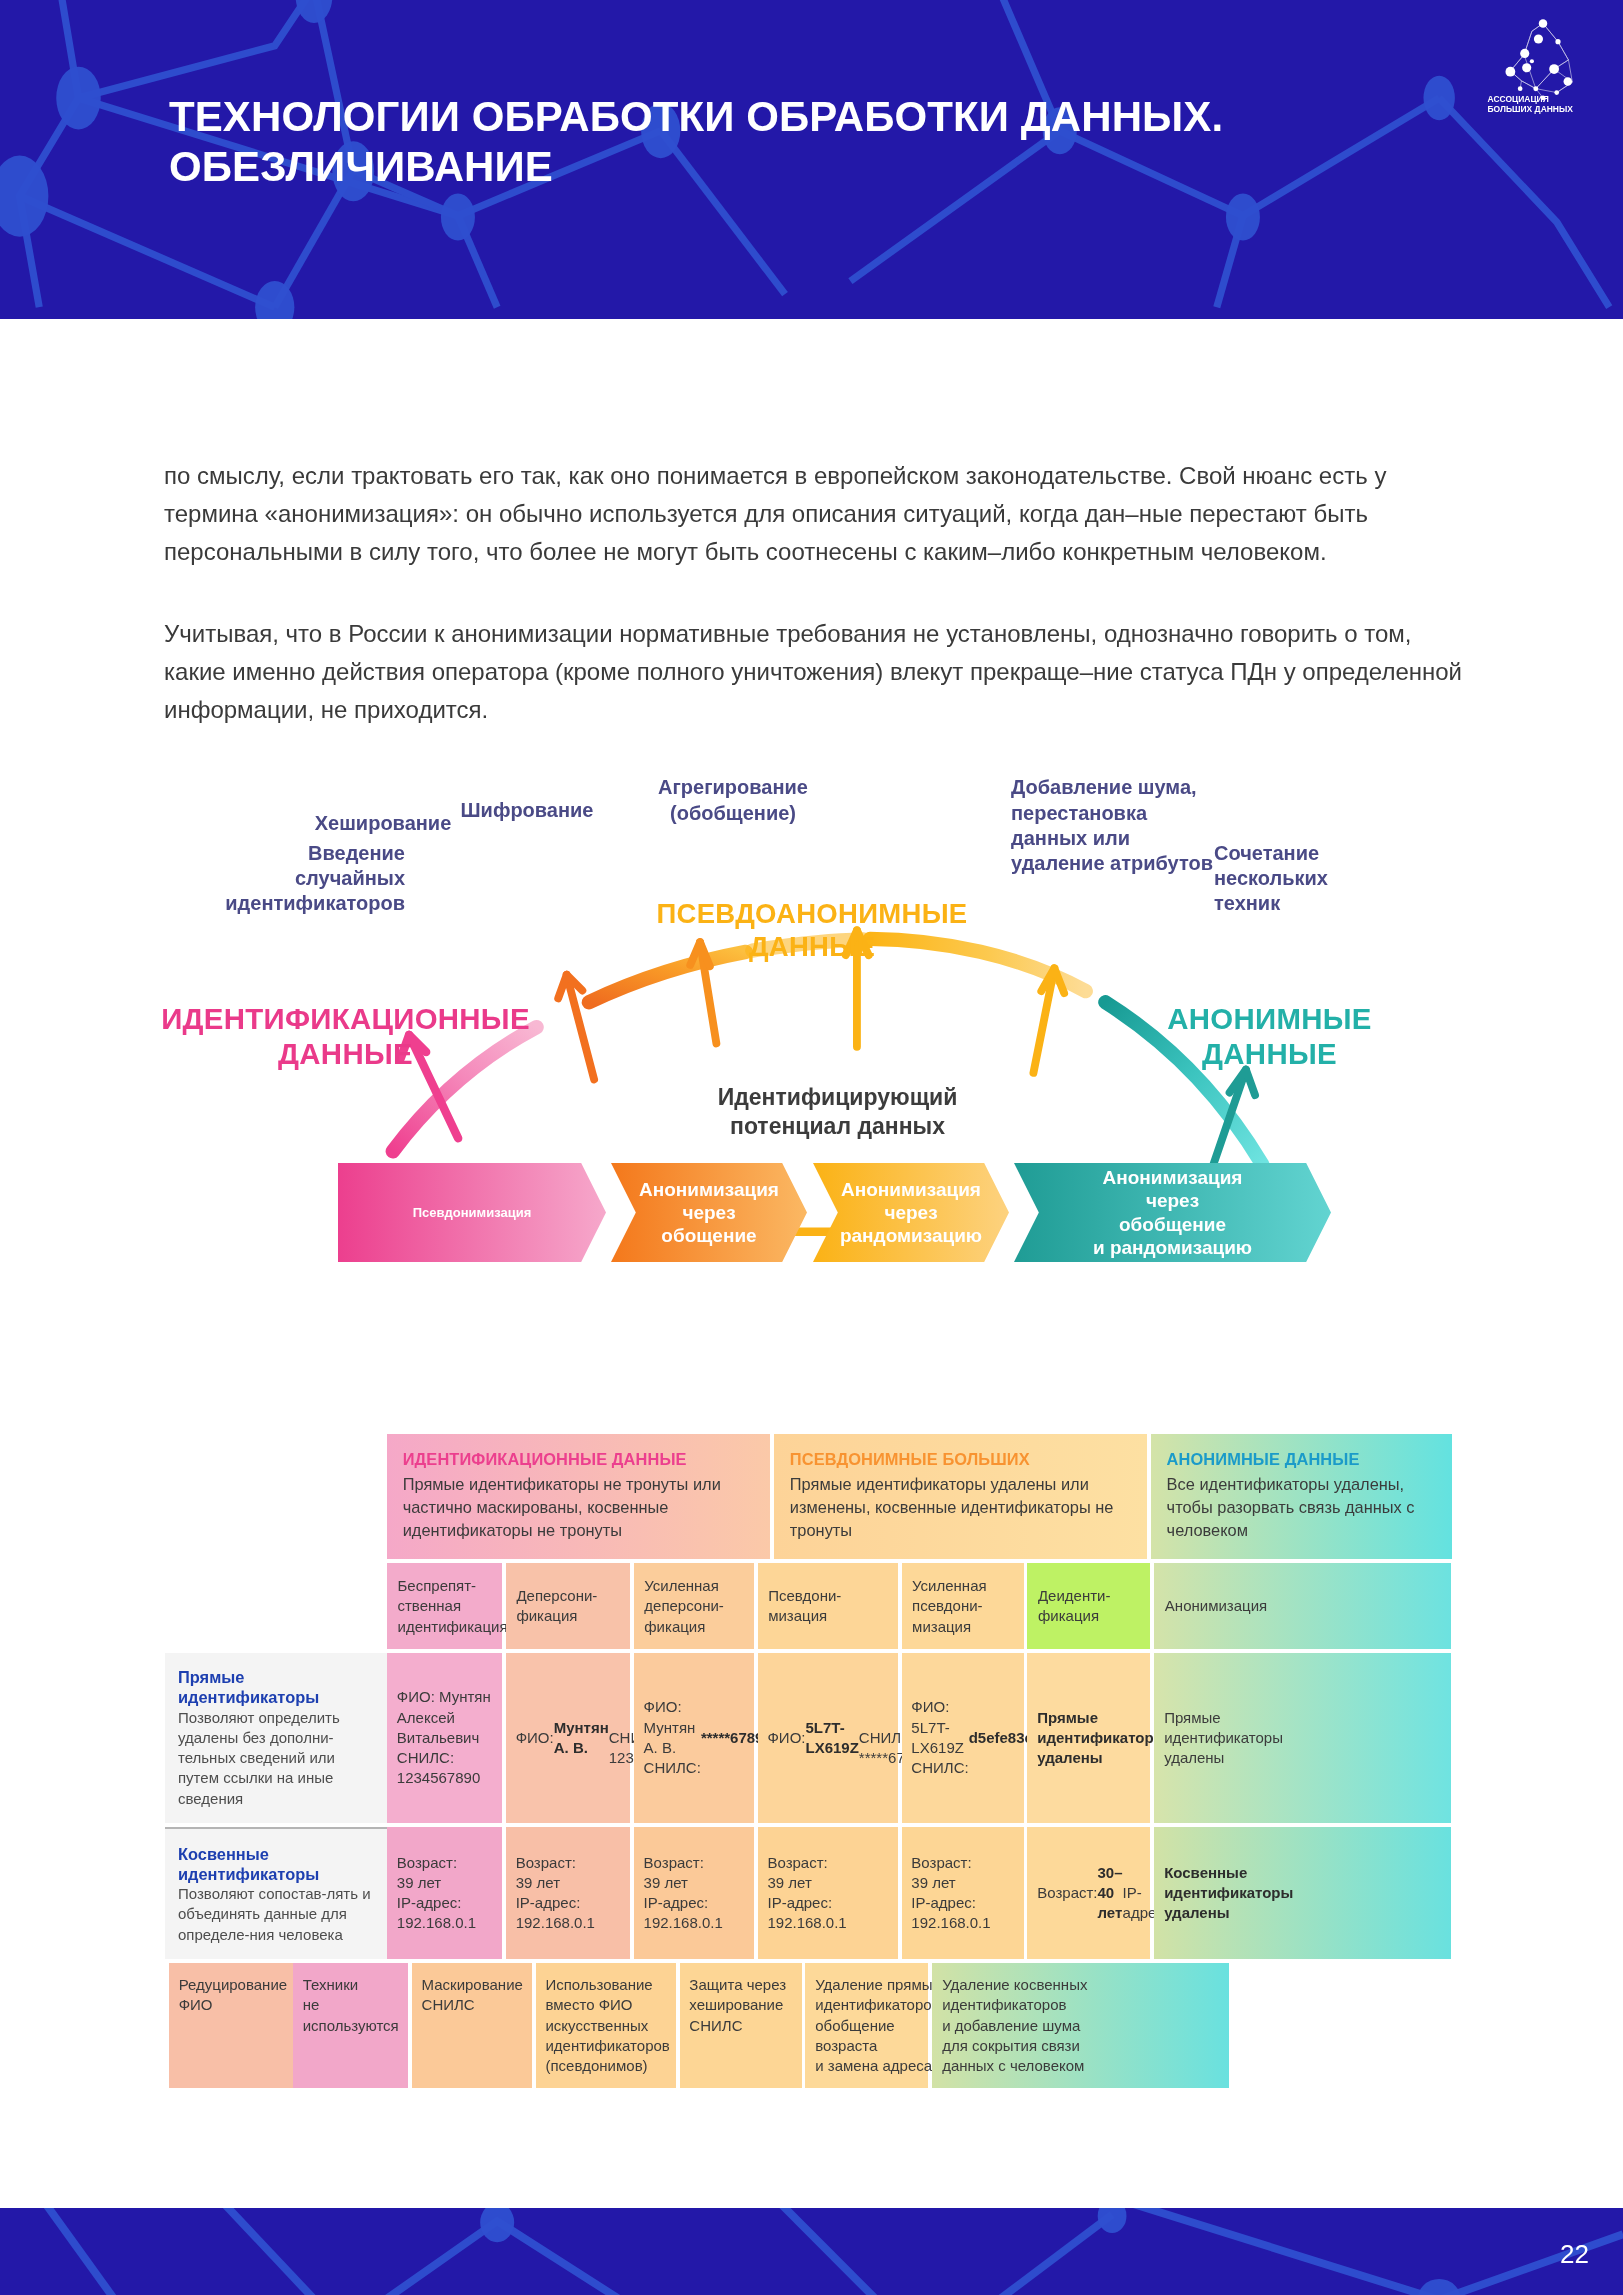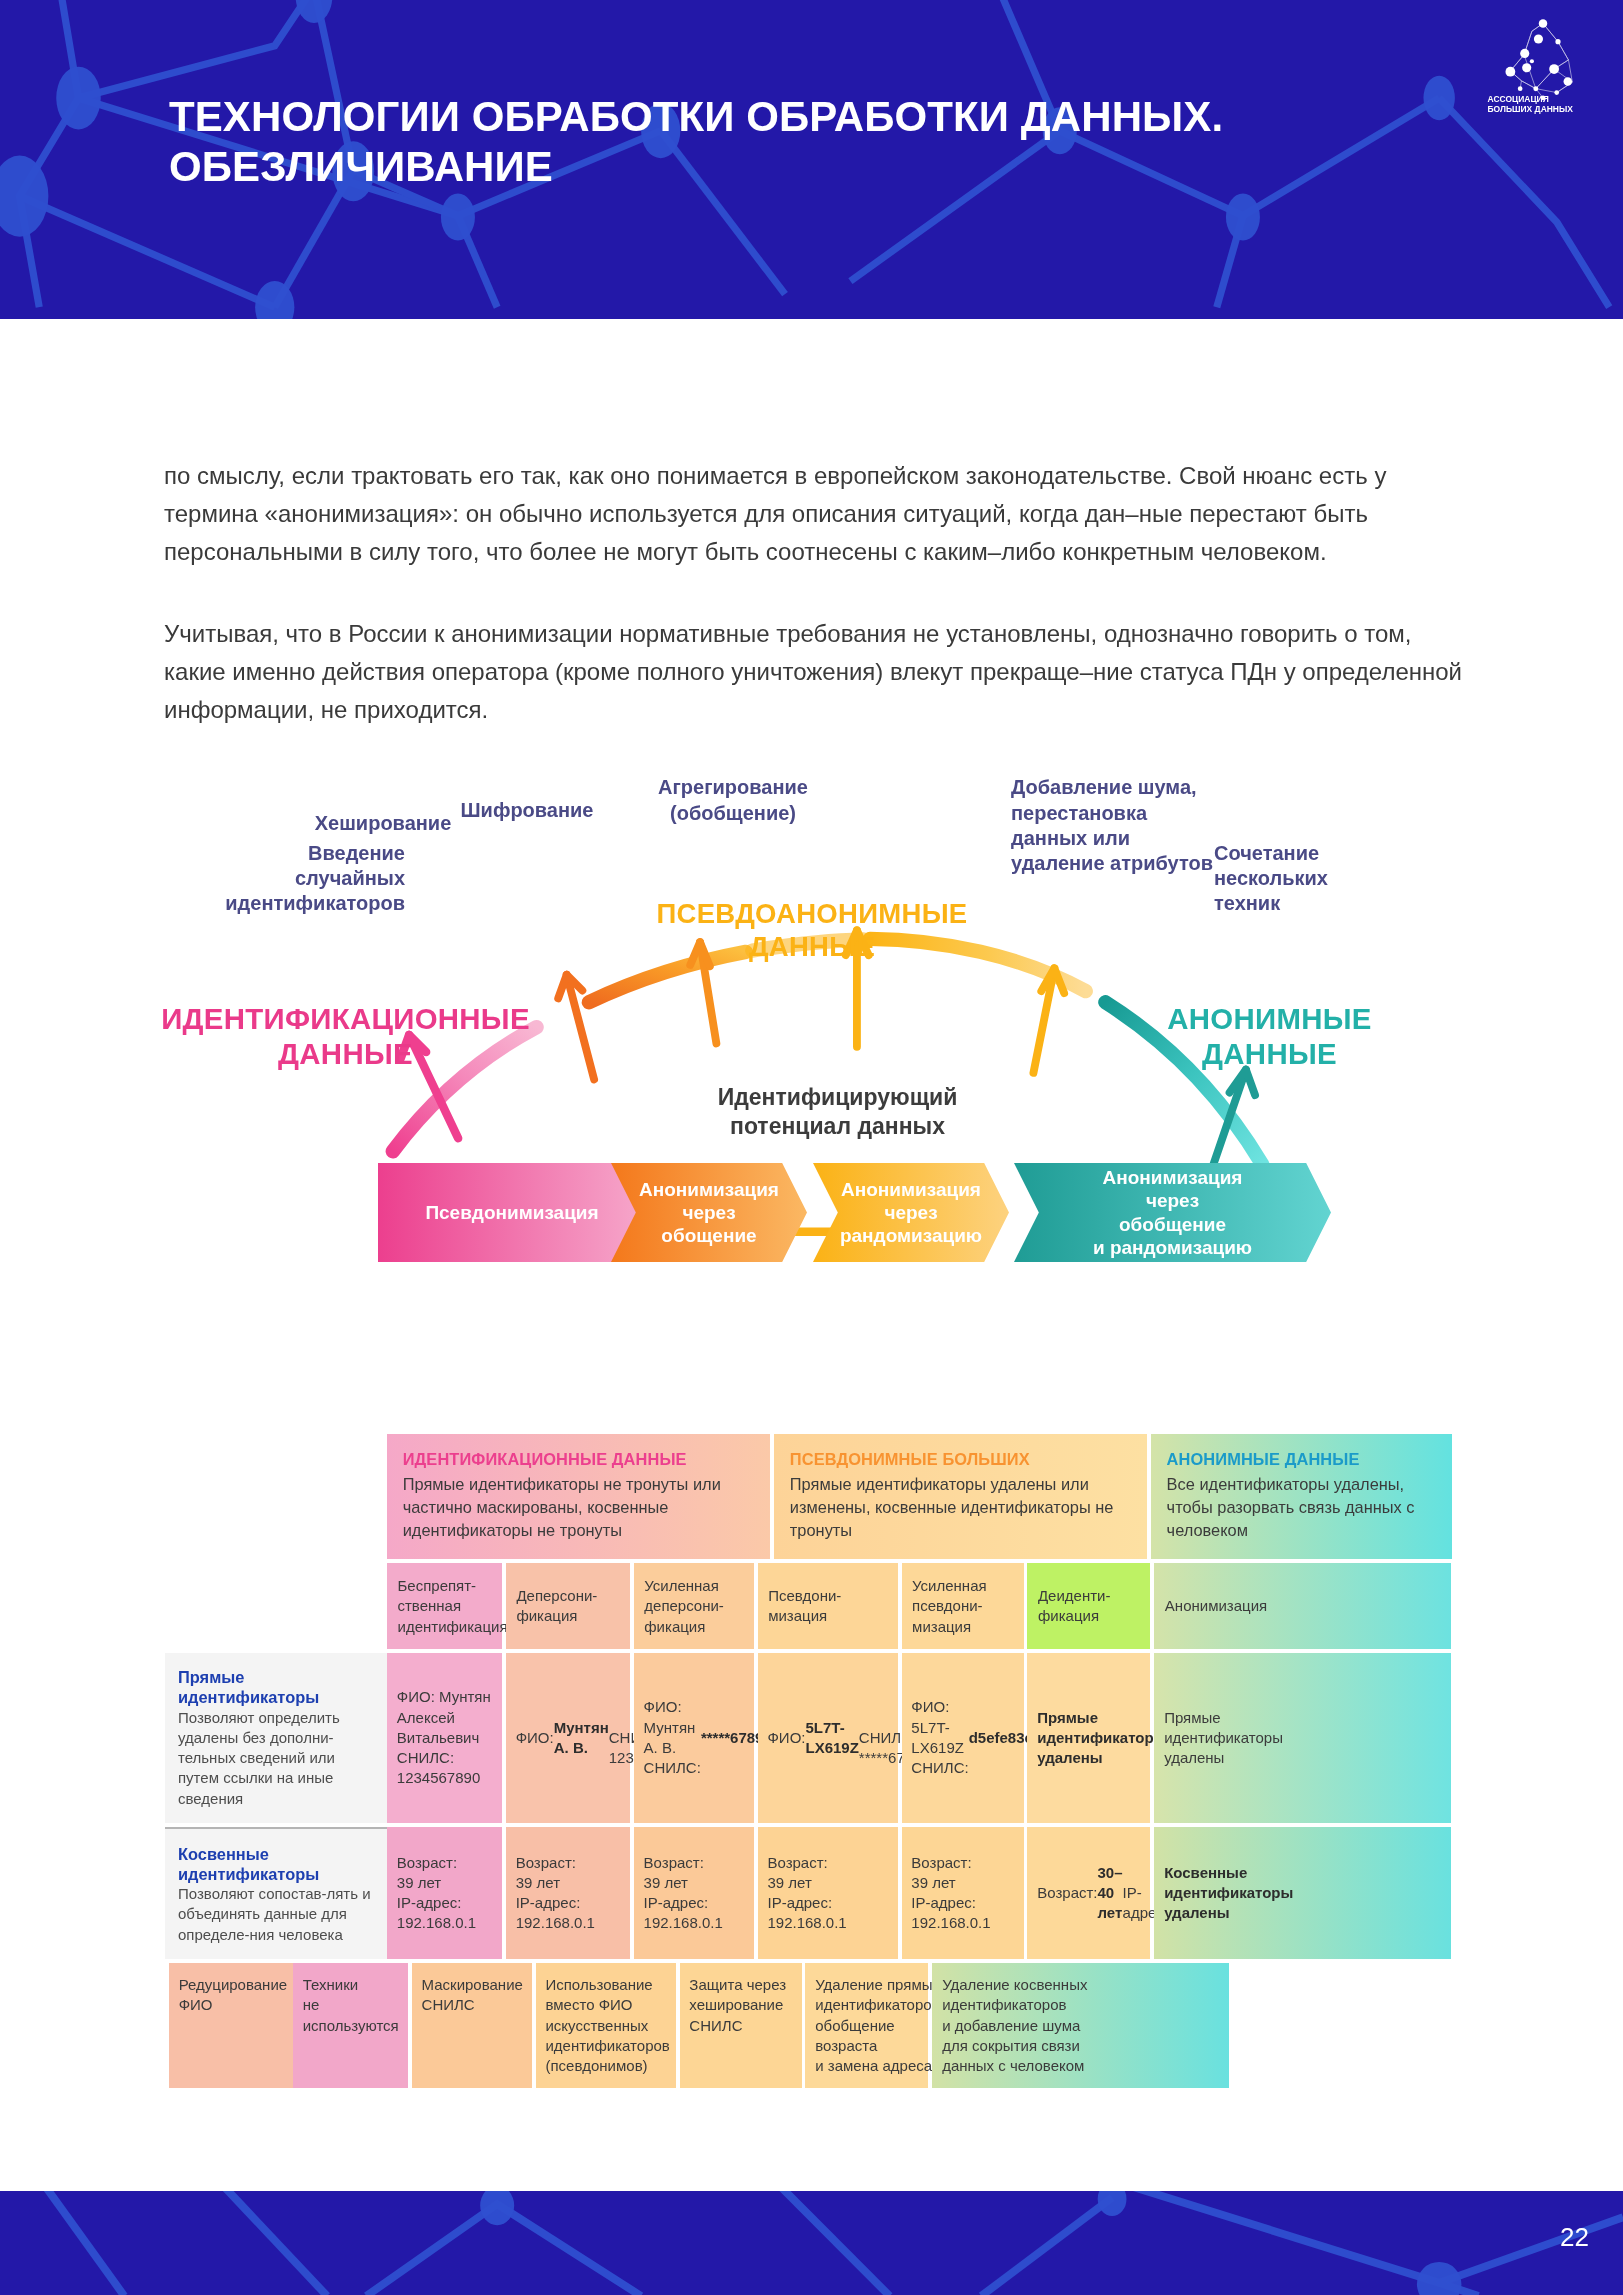--- a/index.html
+++ b/index.html
@@ -64,21 +64,21 @@
   }
 
   
   #chevrons{position:absolute;left:0;top:1163px;width:1623px;height:105px;}
   .chev{
     position:absolute;top:0;height:99px;
     display:flex;align-items:center;justify-content:center;
     color:#ffffff;font-weight:bold;text-align:center;line-height:1.22;
     box-sizing:border-box;padding:0 9.2px;
   }
-  #chev-0{left:338px;width:268px;font-size:19px;margin-left:40px;}
+  #chev-0{left:338px;width:268px;font-size:13px;}
   #chev-1{left:611px;width:196px;font-size:19px;}
   #chev-2{left:813px;width:196px;font-size:19px;}
   #chev-3{left:1014px;width:317px;font-size:19px;}
   .chev-txt{position:relative;z-index:2;}
   .chev-bg{position:absolute;left:0;top:0;width:100%;height:100%;z-index:1;}
 
   
   #table{
     position:absolute;left:165px;top:1434px;width:1288px;
   }
@@ -141,21 +141,21 @@
   .r3 .c6{background:linear-gradient(90deg,#d2e2a6 0%,#69e1df 100%);}
 
   .sr .c0{background:#f3abcb;} .sr .c1{background:#f8c2a9;} .sr .c2{background:#fbcd9b;}
   .sr .c3{background:#fdd697;} .sr .c4{background:#fdd898;} .sr .c5{background:#bef264;}
   .sr .c6{background:linear-gradient(90deg,#d4e3a9 0%,#6ce2e0 100%);}
 
   .rowlabel.sep{border-top:2.6px solid #b4b4b4;}
 
   
   #footer-band{
-    position:absolute;left:0;bottom:0;width:1623px;height:104px;
+    position:absolute;left:0;bottom:0;width:1623px;height:87px;
     background:#2318a8;overflow:hidden;
   }
   #footer-net{position:absolute;left:0;top:0;width:1623px;height:105px;}
   #page-num{
     position:absolute;right:34px;top:31px;color:#ffffff;font-size:26px;font-weight:normal;
   }
 </style>
 </head>
 <body>
 

